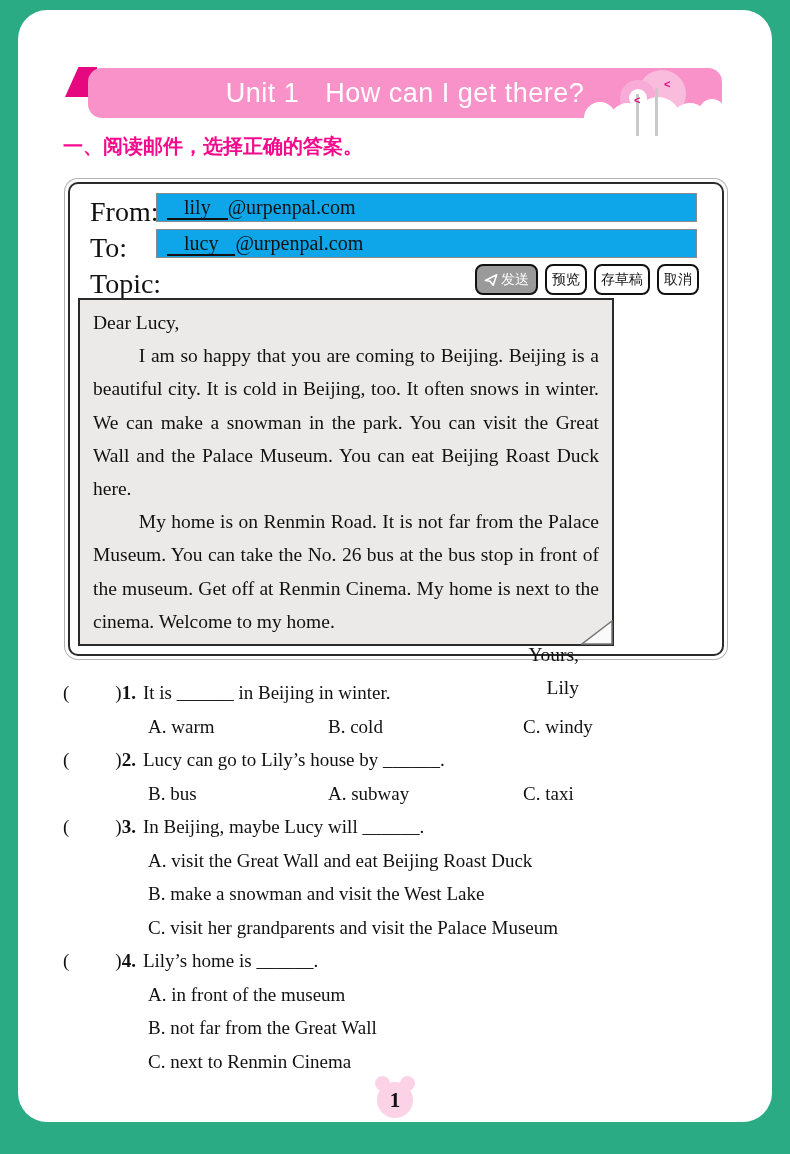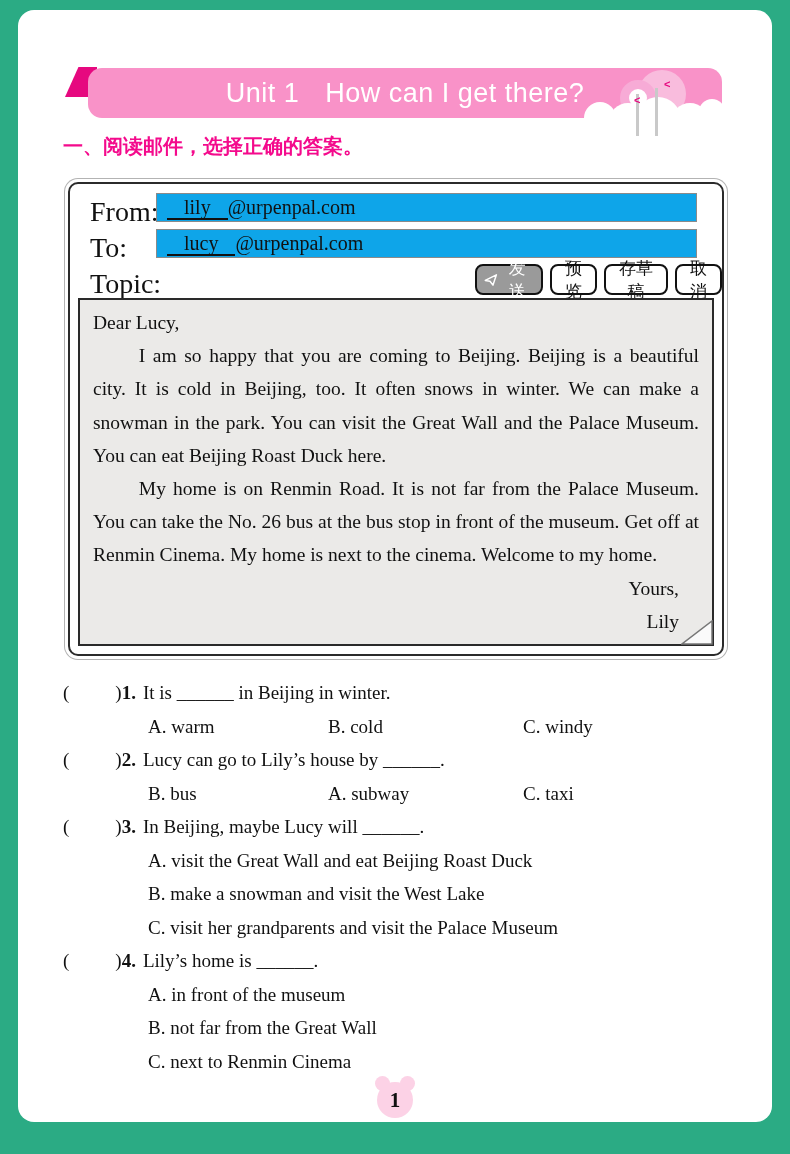--- a/index.html
+++ b/index.html
@@ -1,20 +1,20 @@
 <!DOCTYPE html>
 <html><head>
 <meta charset="utf-8">
 <style>
   * { box-sizing: border-box; }
   body { margin: 0; background: #2bab84; }
   .frame { position: relative; width: 790px; height: 1154px; background: #2bab84; overflow: hidden;
            font-family: "Liberation Serif", serif; color: #111; }
   .page { position: absolute; left: 18px; top: 10px; width: 754px; height: 1112px;
-          background: #fff; border-radius: 16px; }
+          background: #fff; border-radius: 29px; }
 
   
   .fold { position: absolute; left: 47px; top: 57px; width: 32px; height: 30px;
           background: #e6087f; clip-path: polygon(42% 0, 100% 0, 100% 100%, 0 100%); }
   .banner { position: absolute; left: 70px; top: 58px; width: 634px; height: 50px;
             background: #f992c8; border-radius: 14px; }
   .banner-title { position: absolute; inset: 0; display: flex; align-items: center; justify-content: center;
             gap: 26px; color: #fff; font-family: "Liberation Sans", sans-serif; font-size: 27px;
             font-weight: 500; letter-spacing: .5px; }
   .tree-ring { position: absolute; left: 602px; top: 70px; width: 36px; height: 36px; border-radius: 50%;
@@ -49,24 +49,24 @@
   .lbl-topic { left: 20px; top: 84px; }
   .field { position: absolute; border: 1px solid #8a8a8a; background: #0ea5e9; height: 29px;
            font-size: 20px; line-height: 27px; white-space: nowrap; overflow: hidden; }
   .f-from  { left: 86px; top: 9px;  width: 541px; }
   .f-to    { left: 86px; top: 45px; width: 541px; }
   .f-topic { left: 86px; top: 81px; width: 267px; padding-left: 10px; margin-top: 33px; }
   .fill { display: inline-block; margin-left: 10px; padding: 0 17px; border-bottom: 2px solid #111;
           height: 26px; }
   .btns { position: absolute; left: 405px; top: 80px; display: flex; gap: 7px; }
   .btn { height: 31px; border: 2px solid #111; border-radius: 8px; background: #fff;
-         font-family: "Liberation Sans", sans-serif; font-size: 17px; color: #111;
+         font-family: "Liberation Sans", sans-serif; font-size: 14px; color: #111;
          display: flex; align-items: center; padding: 0 5px; cursor: pointer; }
   .btn-send { background: #9a9a9a; color: #fff; gap: 3px; padding: 0 7px; }
-  .email-body { position: absolute; left: 8px; top: 114px; width: 636px; height: 348px;
+  .email-body { position: absolute; left: 8px; top: 114px; width: 536px; height: 348px;
          background: #ebeae8; border: 2px solid #2a2a2a; padding: 6px 13px;
          font-size: 19.5px; line-height: 33.2px; text-align: justify; }
   .email-body p { margin: 0; }
   .indent { text-indent: 2.35em; }
   .right-line { text-align: right; padding-right: 20px; }
   .curl { position: absolute; right: -1px; bottom: -1px; }
 
   
   .questions { position: absolute; left: 45px; top: 666px; width: 680px;
          font-size: 19px; line-height: 33.5px; }

